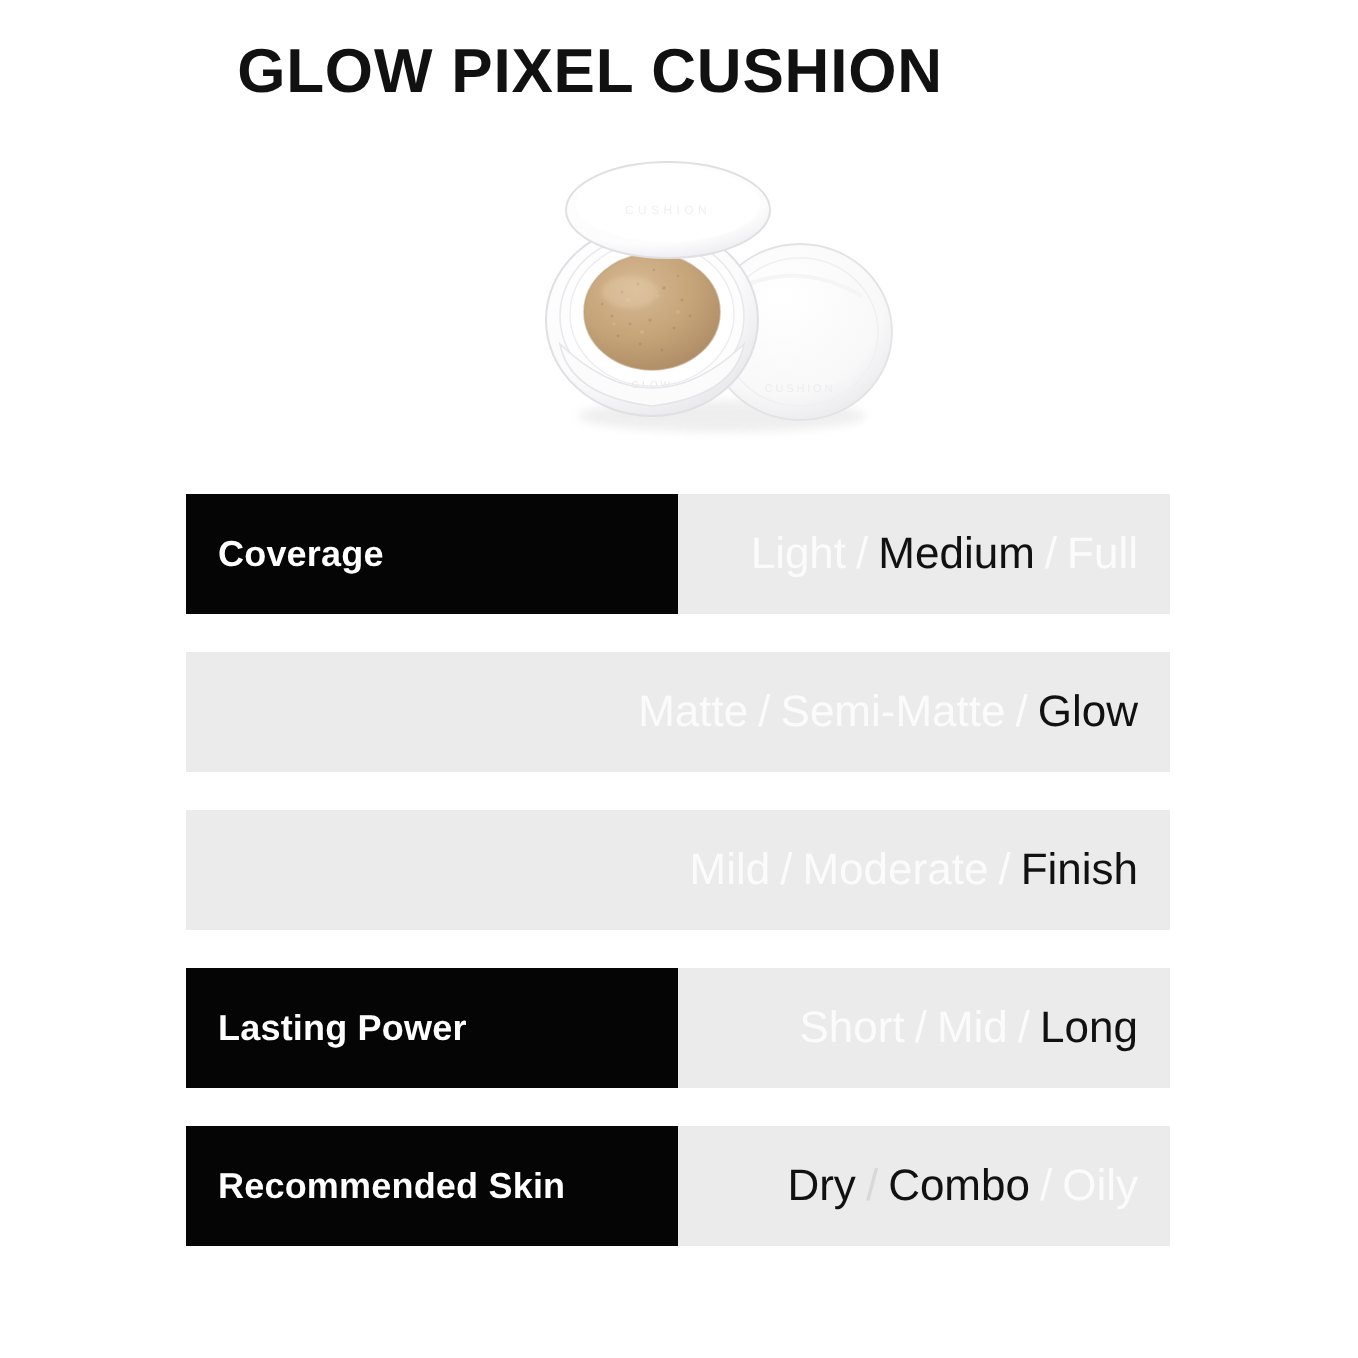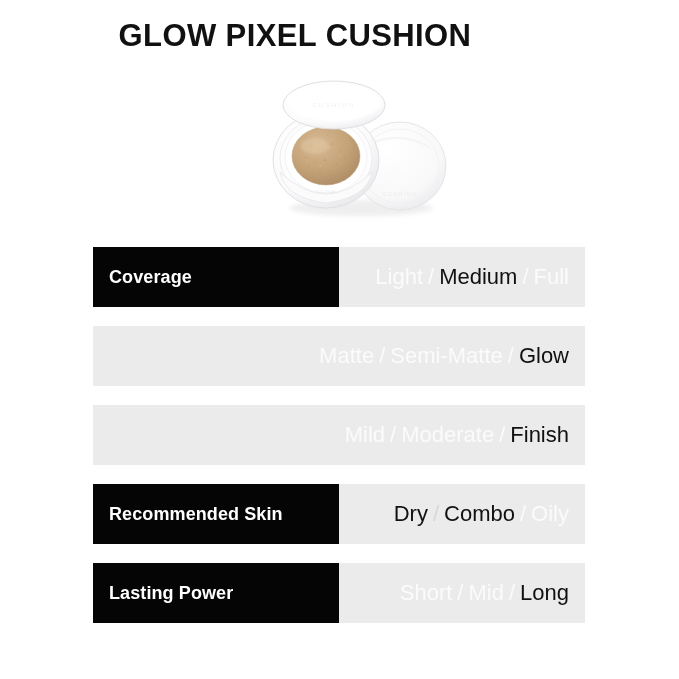--- a/index.html
+++ b/index.html
@@ -226,34 +226,34 @@
       <div class="spec-row">
         <div class="spec-values">
           <span class="opt off">Mild</span>
           <span class="sep dim-white">/</span>
           <span class="opt off">Moderate</span>
           <span class="sep dim-white">/</span>
           <span class="opt on">Finish</span>
         </div>
       </div>
       <div class="spec-row">
+        <div class="spec-label">Lasting Power</div>
+        <div class="spec-values">
+          <span class="opt off">Short</span>
+          <span class="sep dim-white">/</span>
+          <span class="opt off">Mid</span>
+          <span class="sep dim-white">/</span>
+          <span class="opt on">Long</span>
+        </div>
+      </div>
+      <div class="spec-row">
         <div class="spec-label">Recommended Skin</div>
         <div class="spec-values">
           <span class="opt on">Dry</span>
           <span class="sep dim-light">/</span>
           <span class="opt on">Combo</span>
           <span class="sep dim-white">/</span>
           <span class="opt off">Oily</span>
         </div>
       </div>
-      <div class="spec-row">
-        <div class="spec-label">Lasting Power</div>
-        <div class="spec-values">
-          <span class="opt off">Short</span>
-          <span class="sep dim-white">/</span>
-          <span class="opt off">Mid</span>
-          <span class="sep dim-white">/</span>
-          <span class="opt on">Long</span>
-        </div>
-      </div>
     </div>
 
 </div>
 
 </body></html>

